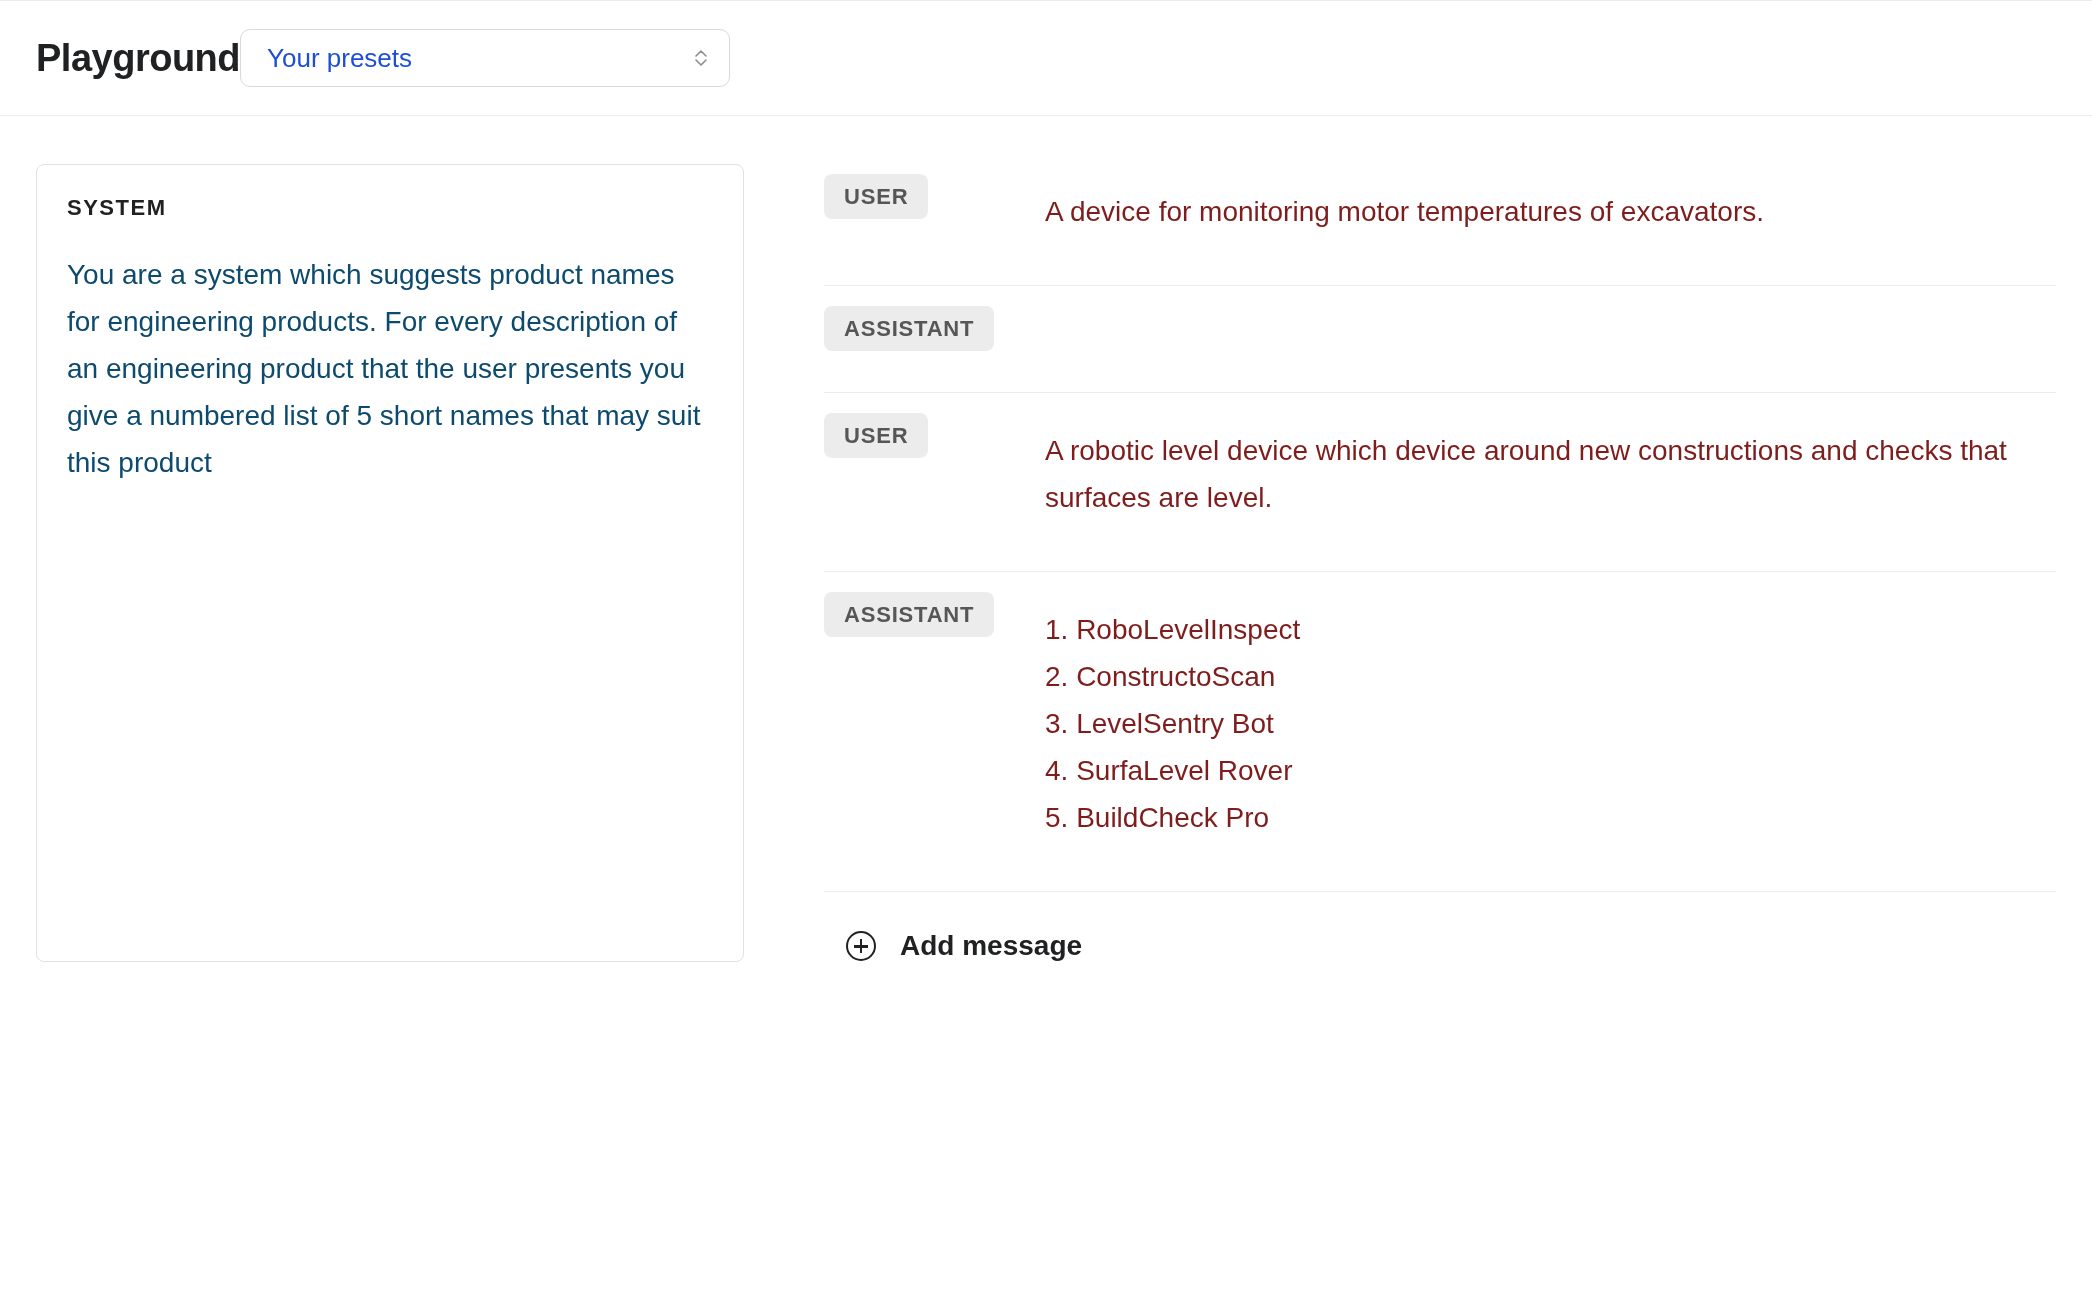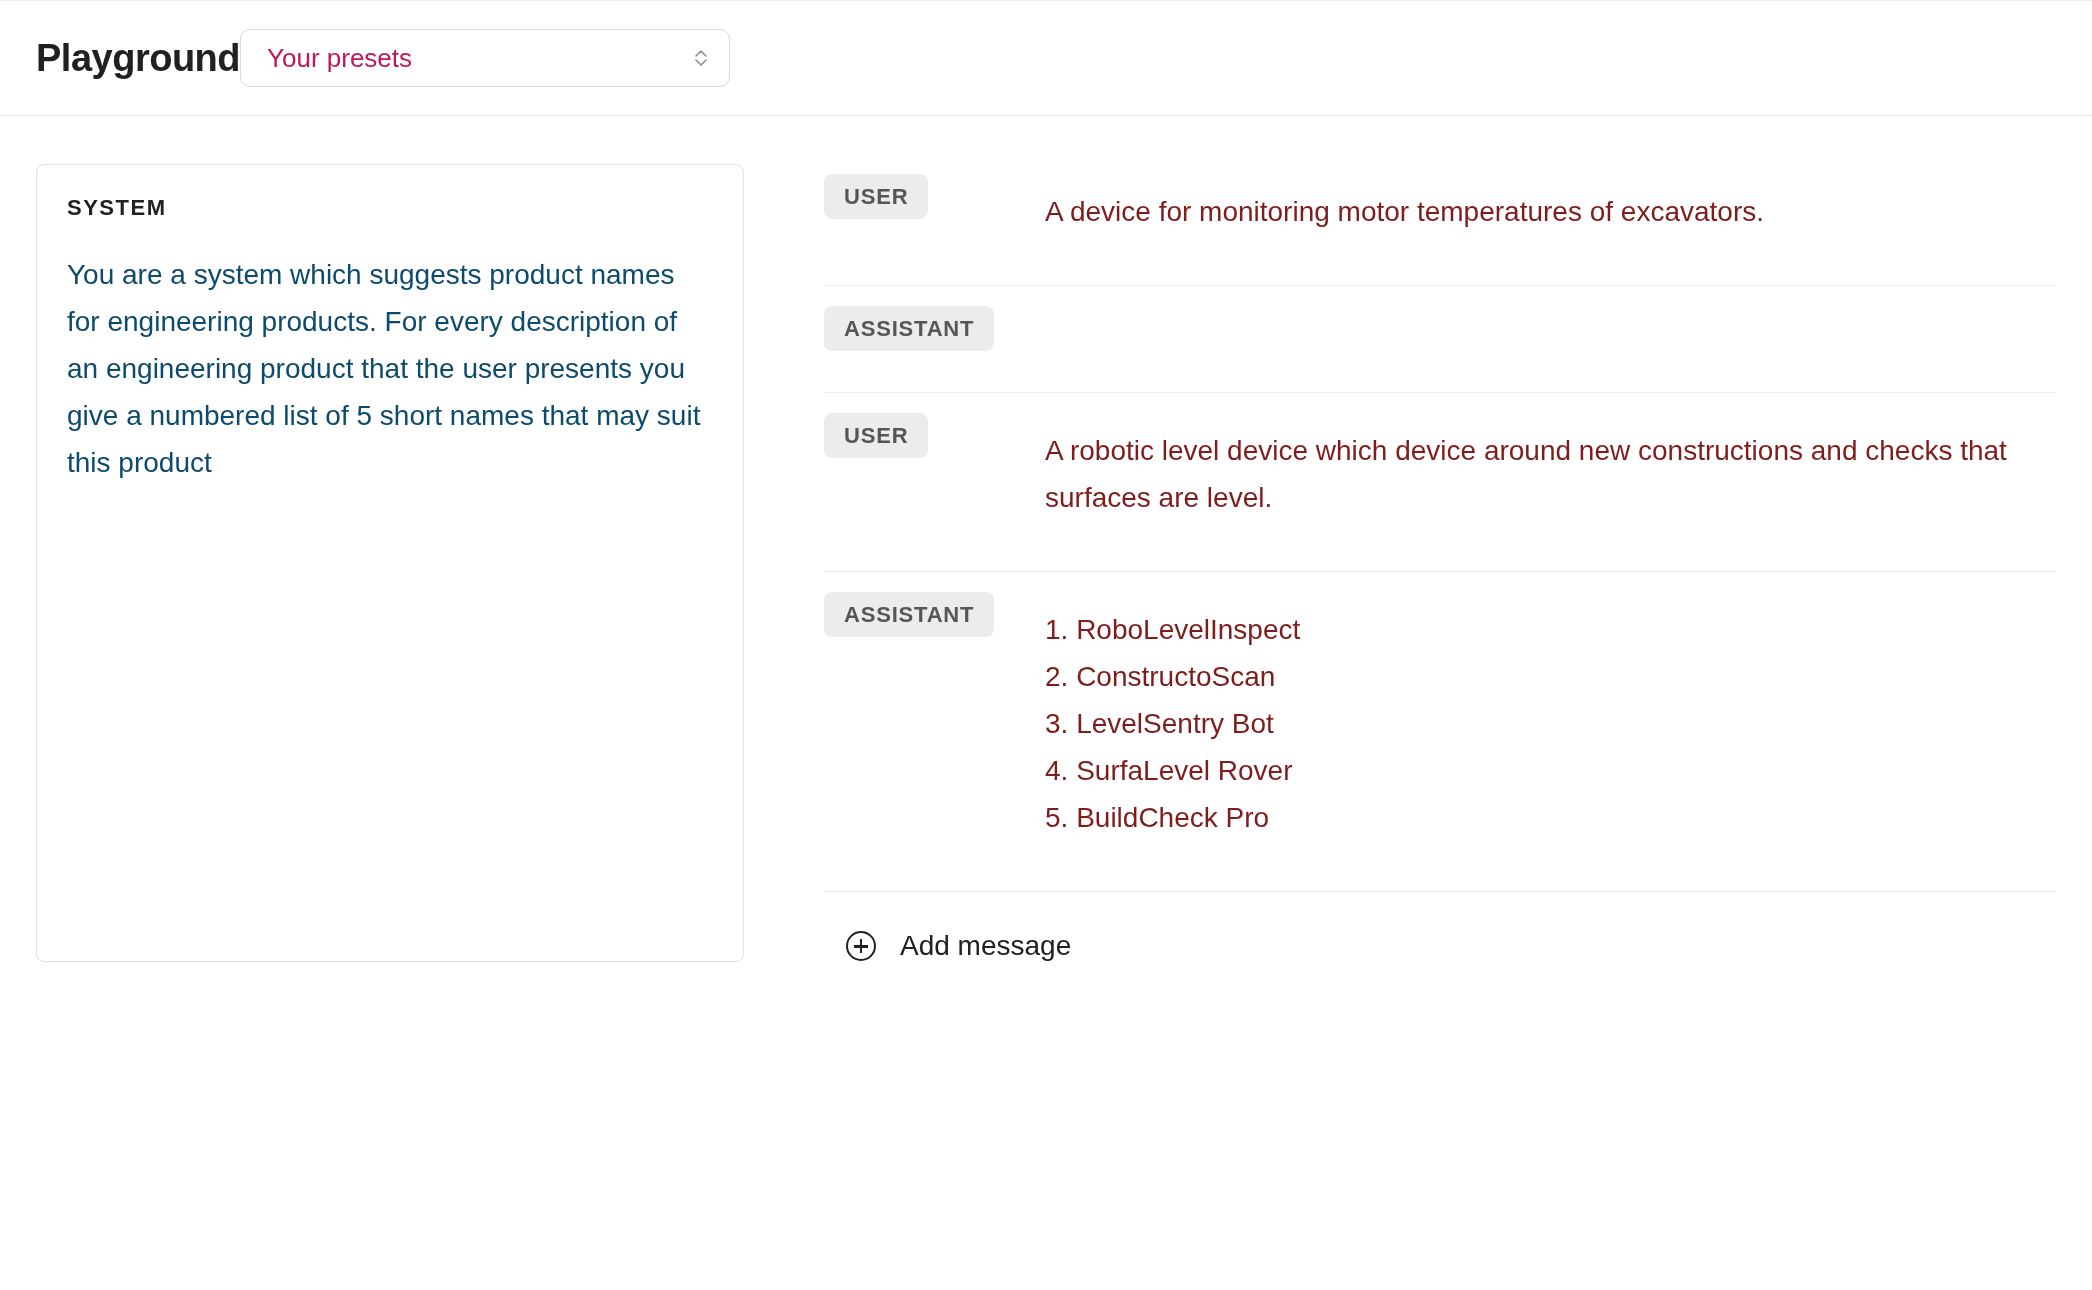--- a/index.html
+++ b/index.html
@@ -35,21 +35,21 @@
       border-radius: 10px;
       display: flex;
       align-items: center;
       justify-content: space-between;
       padding: 0 22px 0 26px;
       cursor: pointer;
       background: #ffffff;
     }
     .preset-select-text {
       font-size: 26px;
-      color: #be185d;
+      color: #1d4ed8;
     }
     .preset-select-chevron {
       display: flex;
       flex-direction: column;
       align-items: center;
       gap: 2px;
       color: #8e8e8e;
     }
     .preset-select-chevron svg {
       width: 12px;
@@ -148,21 +148,21 @@
     .add-icon::before {
       width: 14px;
       height: 2.5px;
     }
     .add-icon::after {
       width: 2.5px;
       height: 14px;
     }
     .add-message-text {
       font-size: 28px;
-      font-weight: 400;
+      font-weight: 700;
       color: #202123;
     }
   </style>
 </head>
 <body>
 
 <div class="header">
   <div class="page-title">Playground</div>
   <div class="preset-select">
     <span class="preset-select-text">Your presets</span>

